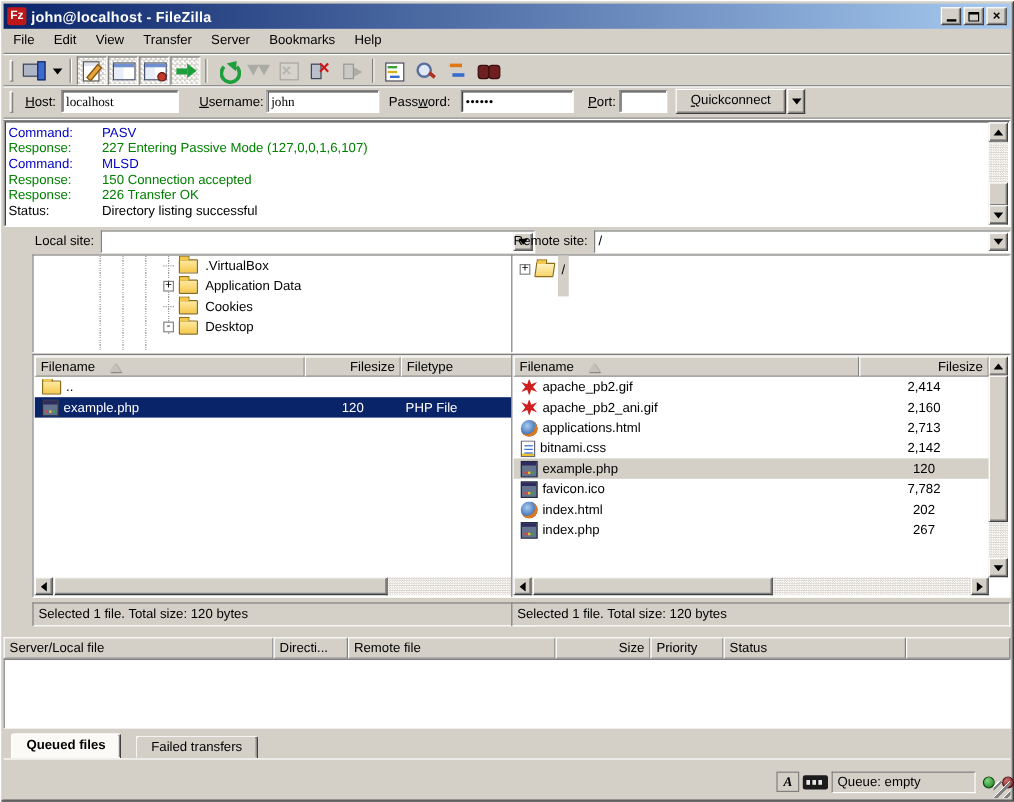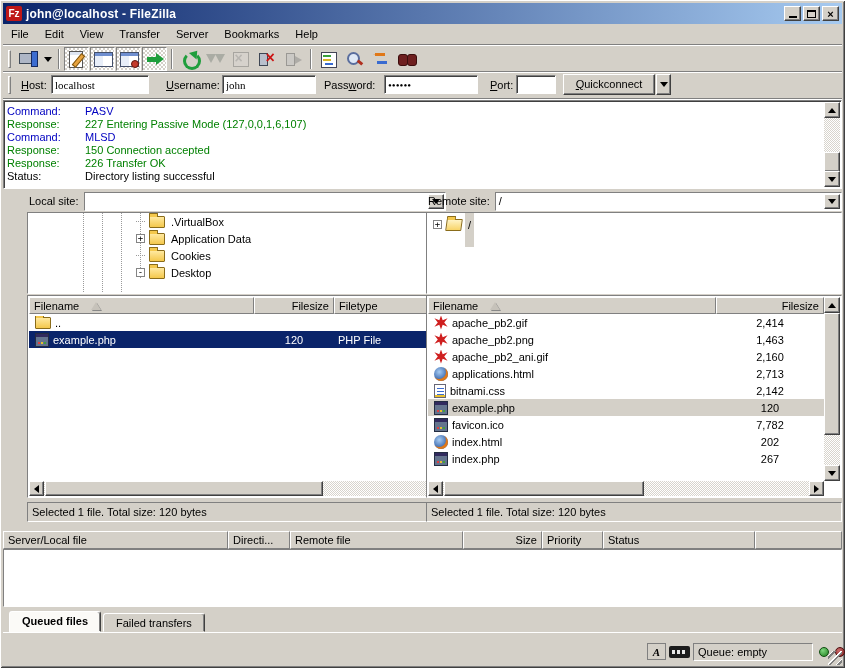--- a/index.html
+++ b/index.html
@@ -165,21 +165,21 @@
   .ficon[data-icon="css"]::after { content:""; position:absolute; left:2px; top:3px; width:7px; height:1px; background:#3a6bd0; box-shadow:0 3px 0 #3a6bd0, 0 6px 0 #3a6bd0; }
 
   .statusline { position:absolute; left:0; bottom:2px; right:0; height:20px; padding:3px 4px; background:#d4d0c8;
                 border:1px solid; border-color:#808080 #fff #fff #808080; }
 
   
   .queue-header { position:absolute; left:3px; top:531px; right:3px; height:18px; display:flex; }
   .queue-body { position:absolute; left:3px; top:549px; right:3px; height:58px; }
   .tabs { position:absolute; left:3px; top:611px; right:3px; height:21px; display:flex; align-items:flex-end; padding-left:6px; }
   .tab { height:19px; padding:3px 12px 0; background:#d4d0c8; border:1px solid; border-color:#fff #404040 transparent #fff;
-         border-radius:3px 3px 0 0; margin-right:2px; box-shadow: inset -1px 0 0 #808080; }
+         border-radius:3px 3px 0 0; margin-right:12px; box-shadow: inset -1px 0 0 #808080; }
   .tab.active { height:21px; background:#fbfaf7; font-weight:bold; }
   .tabs-underline { position:absolute; left:3px; top:632px; right:3px; height:1px; background:#fff; }
 
   
   .statusbar { position:absolute; left:3px; right:3px; bottom:3px; height:26px; }
   .sb-item { position:absolute; top:4px; }
   .ascii-box { left:644px; width:19px; height:17px; border:1px solid #808080; background:#d4d0c8; display:flex; align-items:center; justify-content:center; font-weight:bold; font-style:italic; font-family:"Liberation Serif",serif; }
   .speed-badge { left:666px; top:7px; width:21px; height:12px; background:#1c1c1c; border-radius:2px; }
   .speed-badge::after { content:""; position:absolute; left:3px; top:4px; width:3px; height:4px; background:#e8e8e8; box-shadow:5px 0 0 #e8e8e8, 10px 0 0 #e8e8e8; }
   .queue-box { left:690px; width:120px; height:18px; padding:2px 4px; background:#d4d0c8; border:1px solid; border-color:#808080 #fff #fff #808080; }
@@ -457,27 +457,20 @@
         <div class="lrow">
             <span class="cell namecell" style="width:288px">
               <span class="ficon" data-icon="image"></span>
               <span>apache_pb2.gif</span>
             </span>
             <span class="cell r" style="flex:1">2,414</span>
           </div>
         <div class="lrow">
             <span class="cell namecell" style="width:288px">
               <span class="ficon" data-icon="image"></span>
-              <span>apache_pb2.png</span>
-            </span>
-            <span class="cell r" style="flex:1">1,463</span>
-          </div>
-        <div class="lrow">
-            <span class="cell namecell" style="width:288px">
-              <span class="ficon" data-icon="image"></span>
               <span>apache_pb2_ani.gif</span>
             </span>
             <span class="cell r" style="flex:1">2,160</span>
           </div>
         <div class="lrow">
             <span class="cell namecell" style="width:288px">
               <span class="ficon" data-icon="firefox"></span>
               <span>applications.html</span>
             </span>
             <span class="cell r" style="flex:1">2,713</span>

